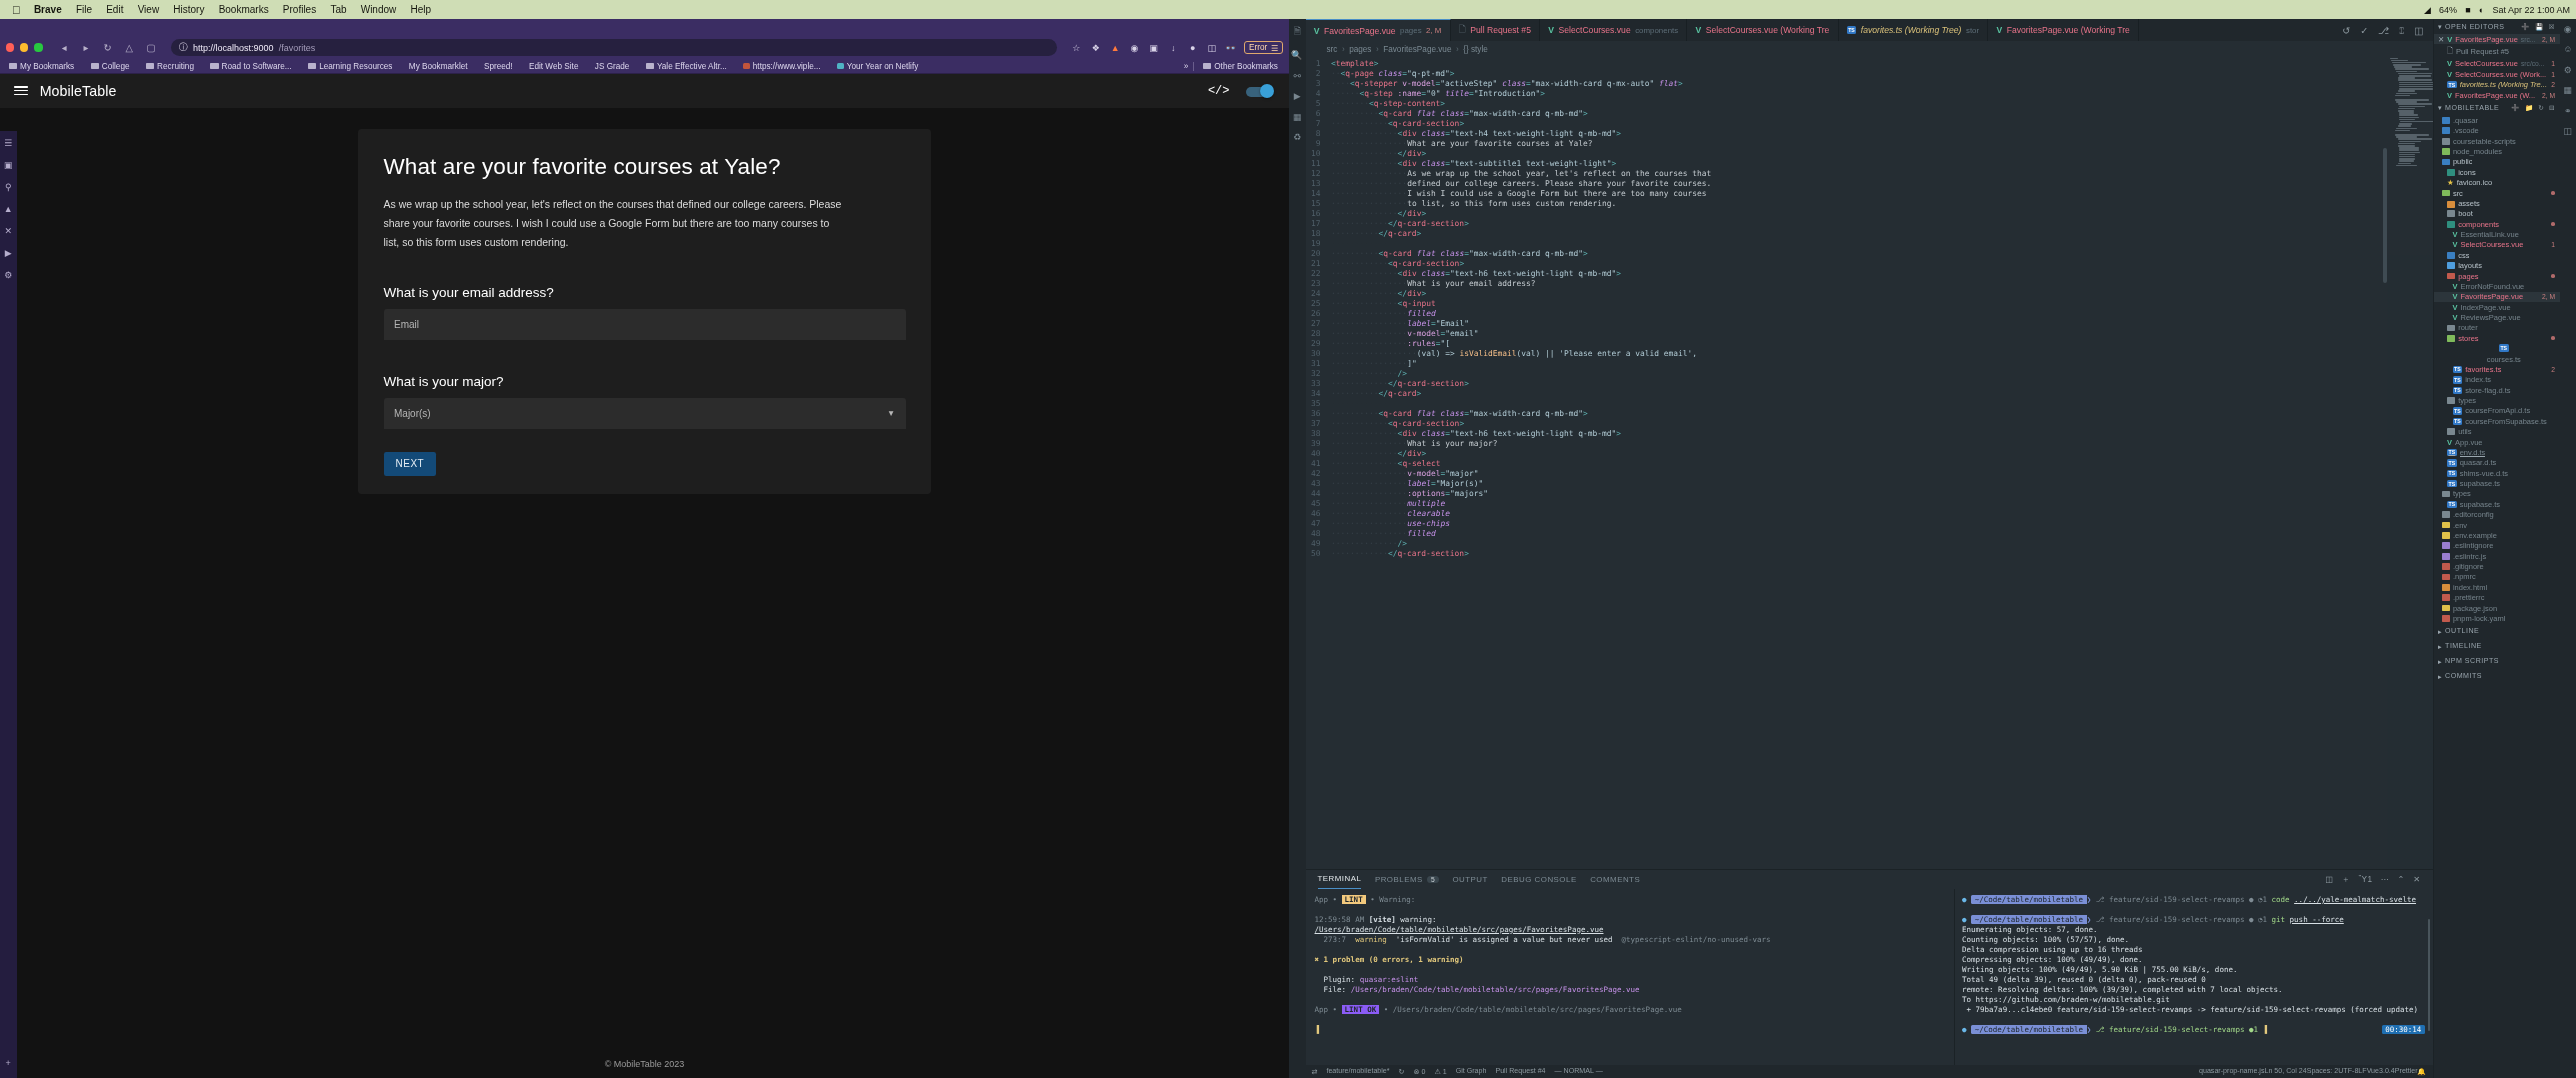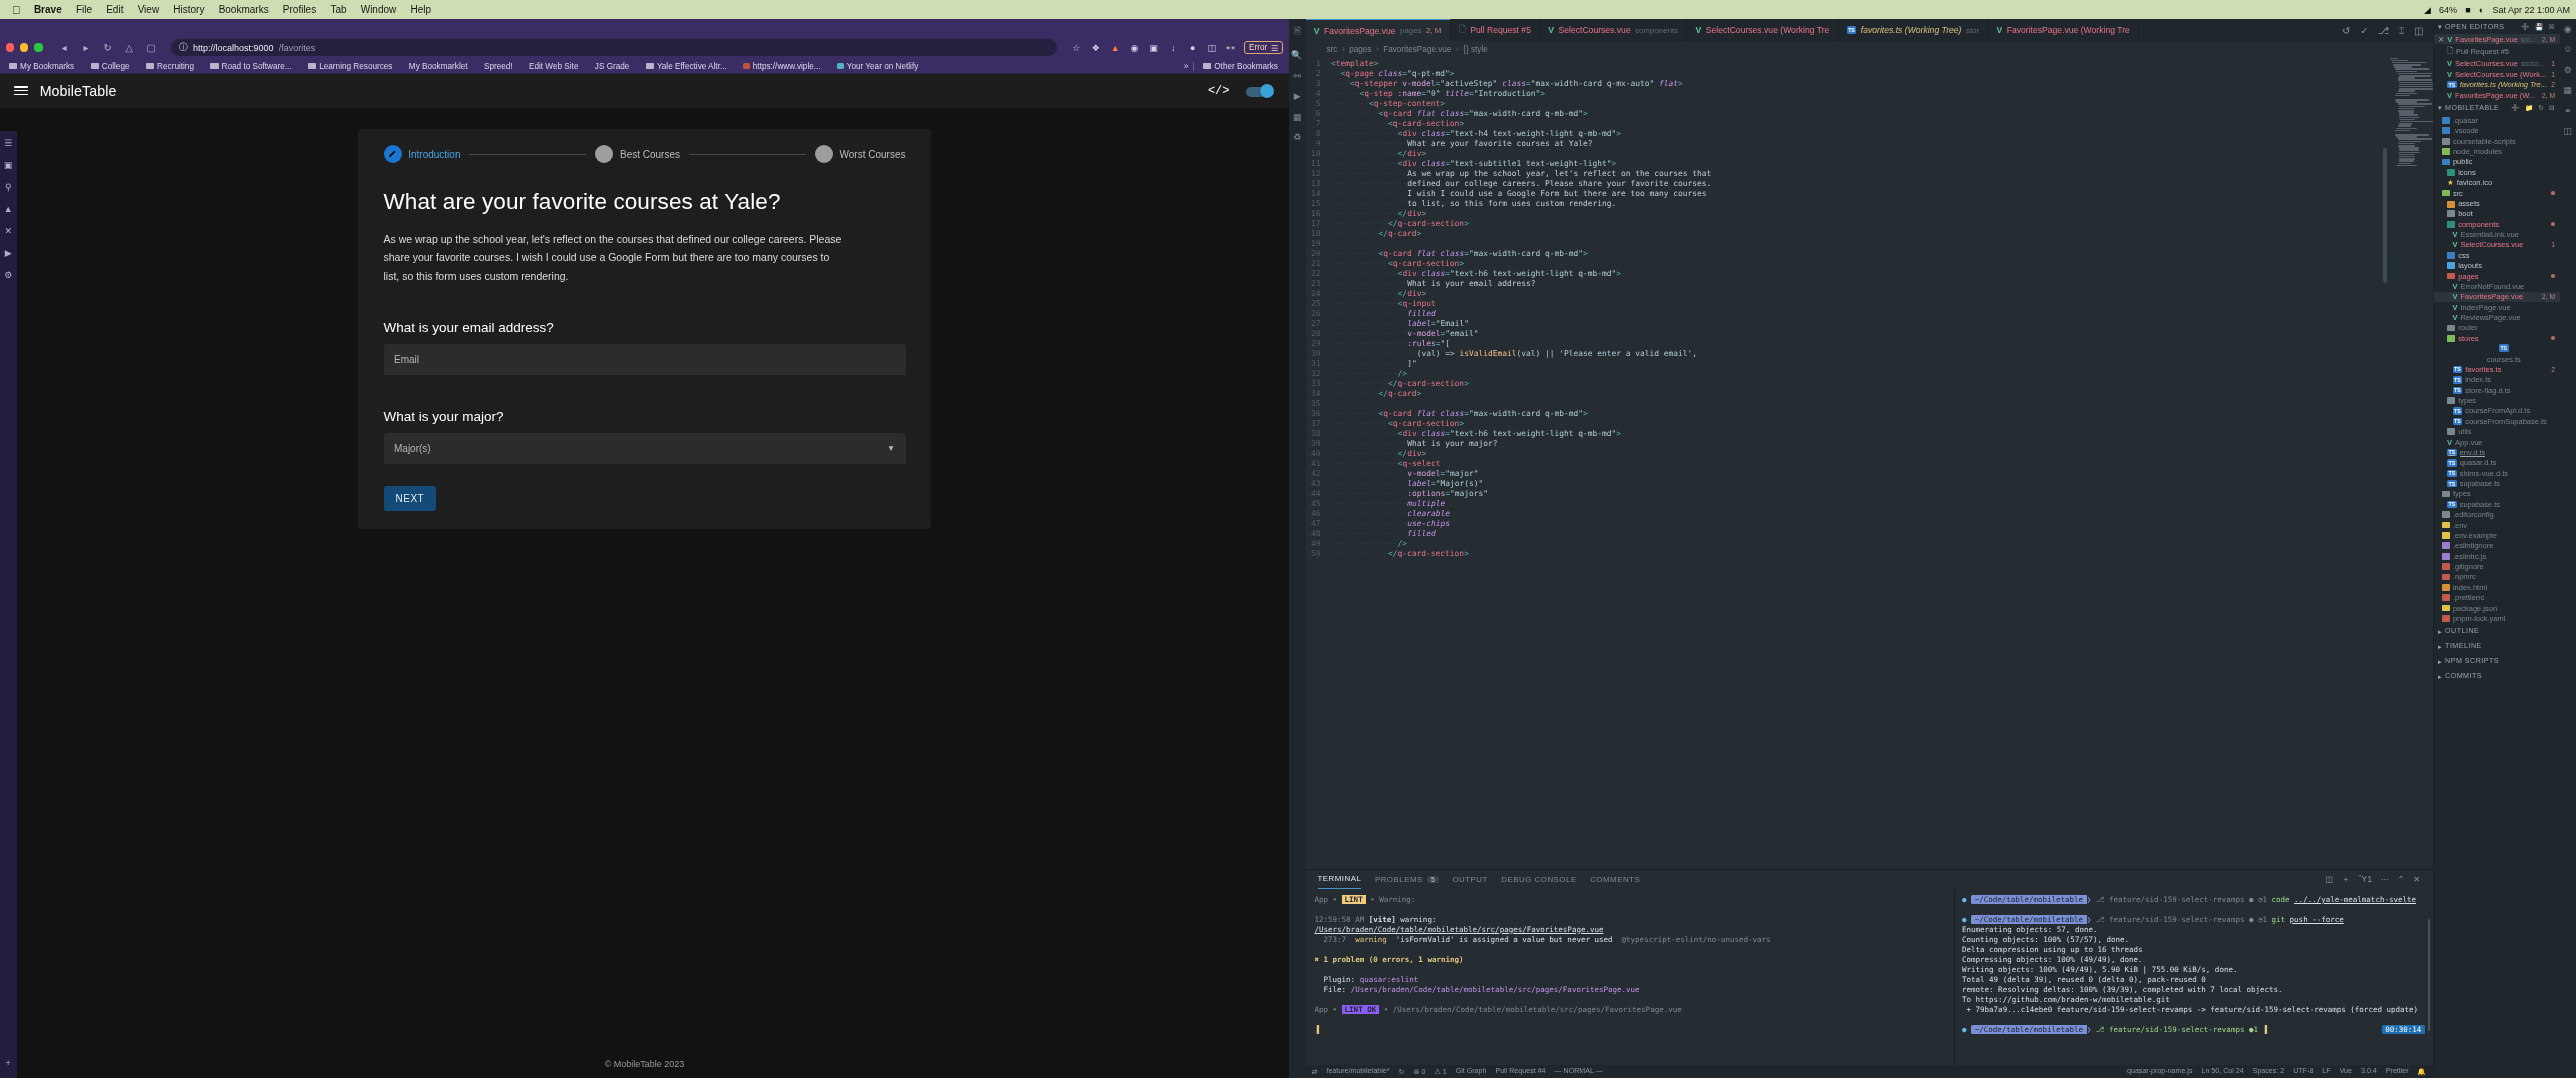--- a/index.html
+++ b/index.html
@@ -229,21 +229,21 @@
   
   .vs-actbar { flex:0 0 16.5px; background:#20272c; display:flex; flex-direction:column;
      align-items:center; padding-top:4.5px; gap:10.5px; color:#78868f; font-size:9px;}
   .brave-sidebar { position:absolute; left:0; top:57px; bottom:0; width:16.5px;
      background:#241d3f; display:flex; flex-direction:column; align-items:center;
      padding-top:7.5px; gap:12px; color:#b6aecd; font-size:9px;}
 
   
   .vs-status { height:13.5px; background:#20272c; display:flex; align-items:center;
     gap:9px; padding:0 6px; font-size:7.1px; color:#8e9aa1; flex:0 0 13.5px;}
-  .vs-status .grow{margin-left:auto; display:flex; gap:9px; align-items:center;}
+  .vs-status .grow{margin-left:auto; display:flex; align-items:center;}
   .timer-pill { background:#1f6fb2; color:#fff; padding:0 3.7px; border-radius:1.5px;}
 </style>
 </head>
 <body>
 
 <div class="root">
 
   <div class="macbar">
     <span class="apple"></span>
     <span class="mi bold">Brave</span>
@@ -380,38 +380,20 @@
           <span class="toggle">
             <span class="track"></span>
               <span class="knob"></span>
           </span>
         </span>
       </div>
 
       <div class="page-body">
         <div class="stepper-card">
 
-          <div class="stepper-head">
-            <span class="step">
-              <span class="bub active">
-                  <span class="pencil"></span>
-                </span>
-              <span class="lbl active">Introduction</span>
-            </span>
-            <span class="step-line"></span>
-            <span class="step">
-              <span class="bub idle"></span>
-              <span class="lbl idle">Best Courses</span>
-            </span>
-            <span class="step-line"></span>
-            <span class="step">
-              <span class="bub idle"></span>
-              <span class="lbl idle">Worst Courses</span>
-            </span>
-          </div>
 
           <div class="step-body">
             <div class="q-h4">What are your favorite courses at Yale?</div>
             <div class="q-sub">As we wrap up the school year, let's reflect on the courses that defined our college careers. Please share your favorite courses. I wish I could use a Google Form but there are too many courses to list, so this form uses custom rendering.</div>
 
             <div class="q-h6">What is your email address?</div>
             <div class="q-field">
               <span>Email</span>
             </div>
 

